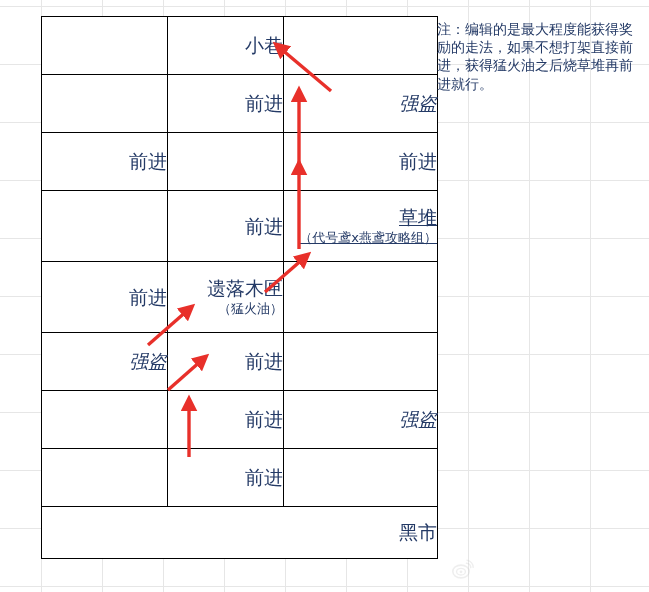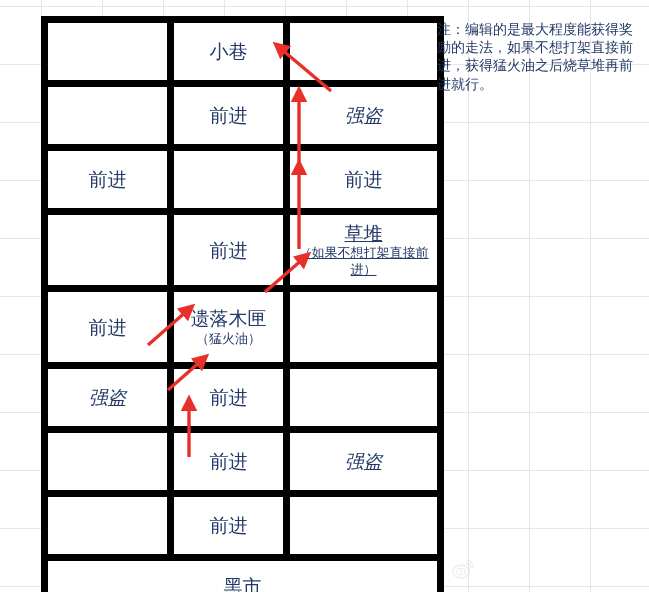--- a/index.html
+++ b/index.html
@@ -32,22 +32,22 @@
     left: 41px;
     top: 16px;
     width: 396px;
     height: 539px;
     border-collapse: collapse;
     table-layout: fixed;
     background: #ffffff;
     z-index: 2;
   }
   #route-table td {
-    border: 7px solid #000000;
-    text-align: center;
+    border: 1px solid #000000;
+    text-align: right;
     vertical-align: middle;
     color: #243a66;
     font-size: 19px;
     line-height: 1.18;
     padding: 0;
     background: #ffffff;
     margin-top: 30px;
   }
   #route-table col.c1 { width: 126px; }
   #route-table col.c2 { width: 116px; }
@@ -132,21 +132,21 @@
         <td class="pink"><span>强盗</span></td>
       </tr>
       <tr class="r-norm">
         <td><span>前进</span></td>
         <td><span></span></td>
         <td><span>前进</span></td>
       </tr>
       <tr class="r-tall">
         <td><span></span></td>
         <td><span>前进</span></td>
-        <td class="blue"><span>草堆</span><span class="sub">（如果不想打架直接前进）</span></td>
+        <td class="blue"><span>草堆</span><span class="sub">（代号鸢x燕鸢攻略组）</span></td>
       </tr>
       <tr class="r-tall">
         <td><span>前进</span></td>
         <td><span>遗落木匣</span><span class="sub">（猛火油）</span></td>
         <td><span></span></td>
       </tr>
       <tr class="r-norm">
         <td class="pink"><span>强盗</span></td>
         <td><span>前进</span></td>
         <td><span></span></td>

